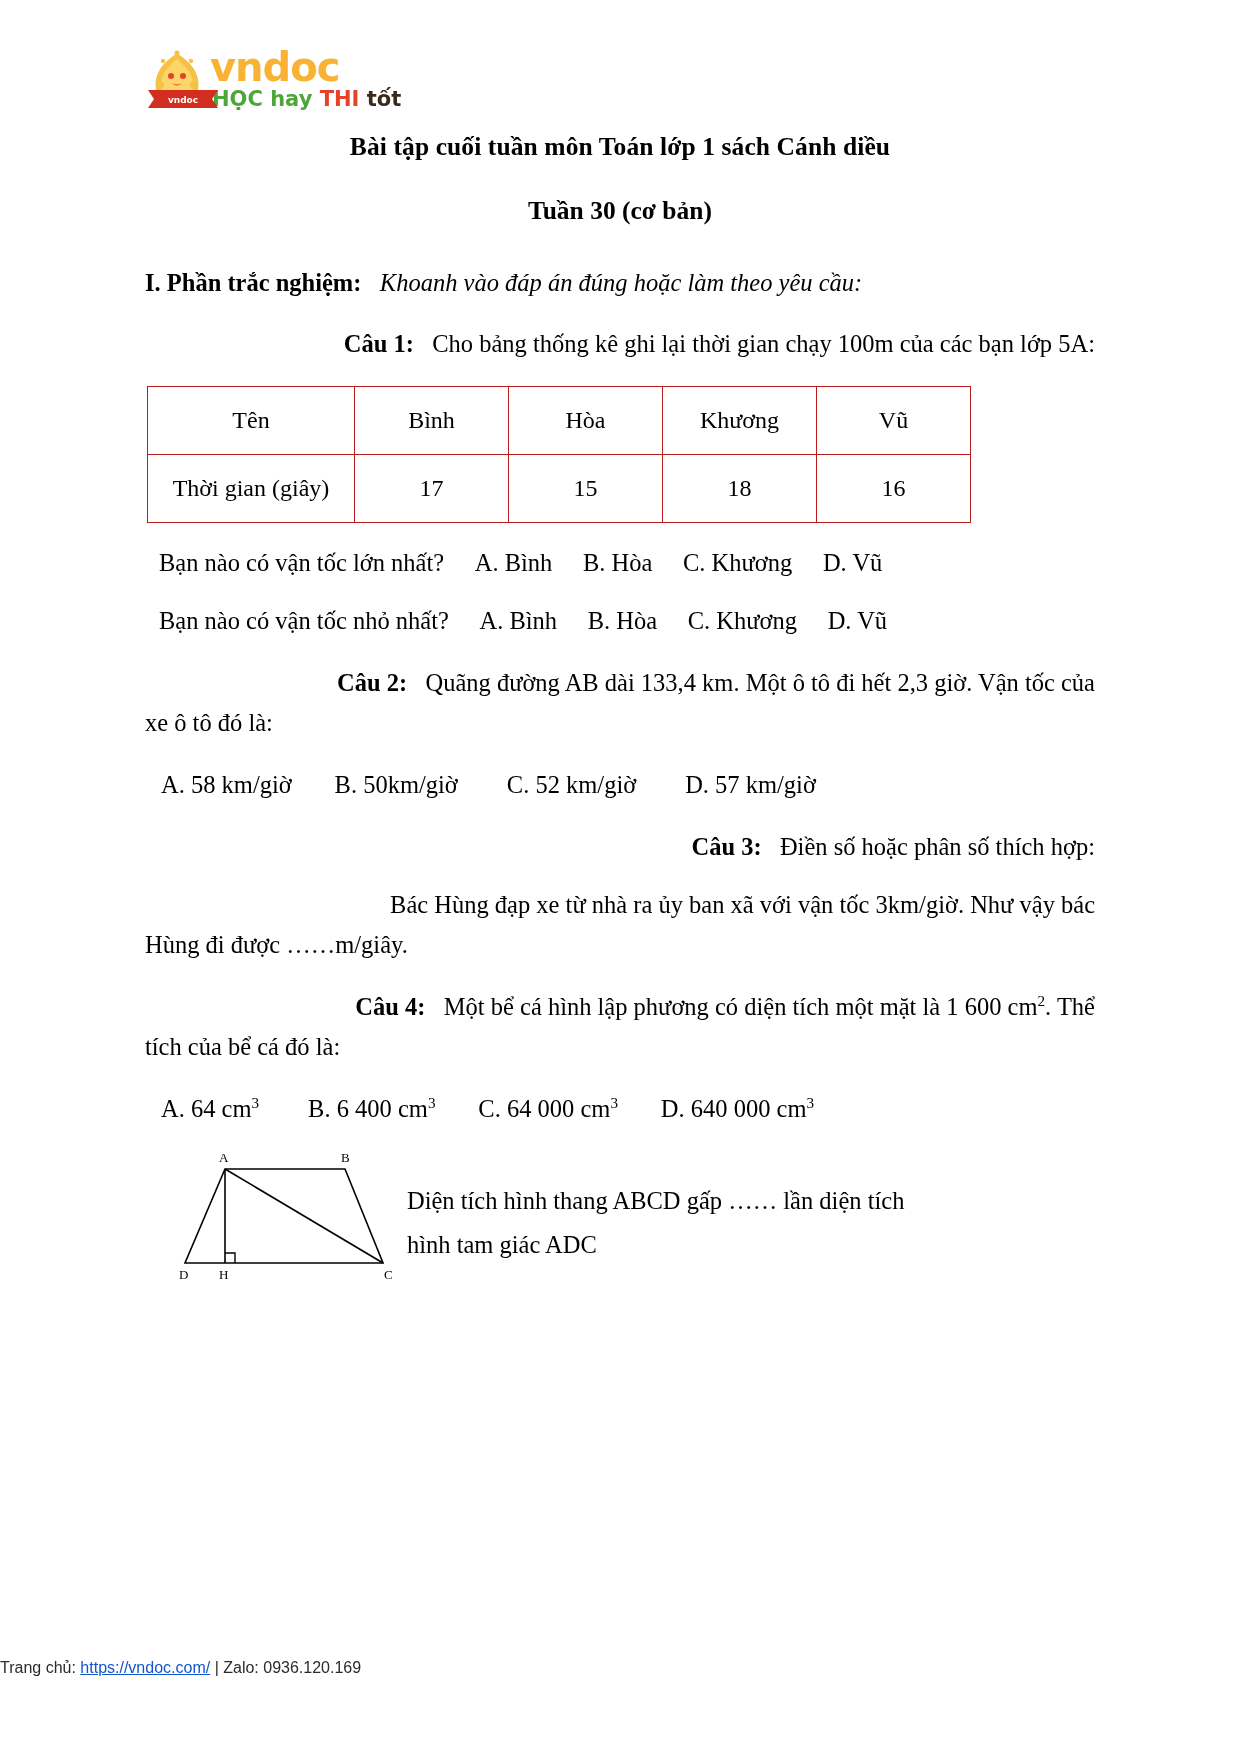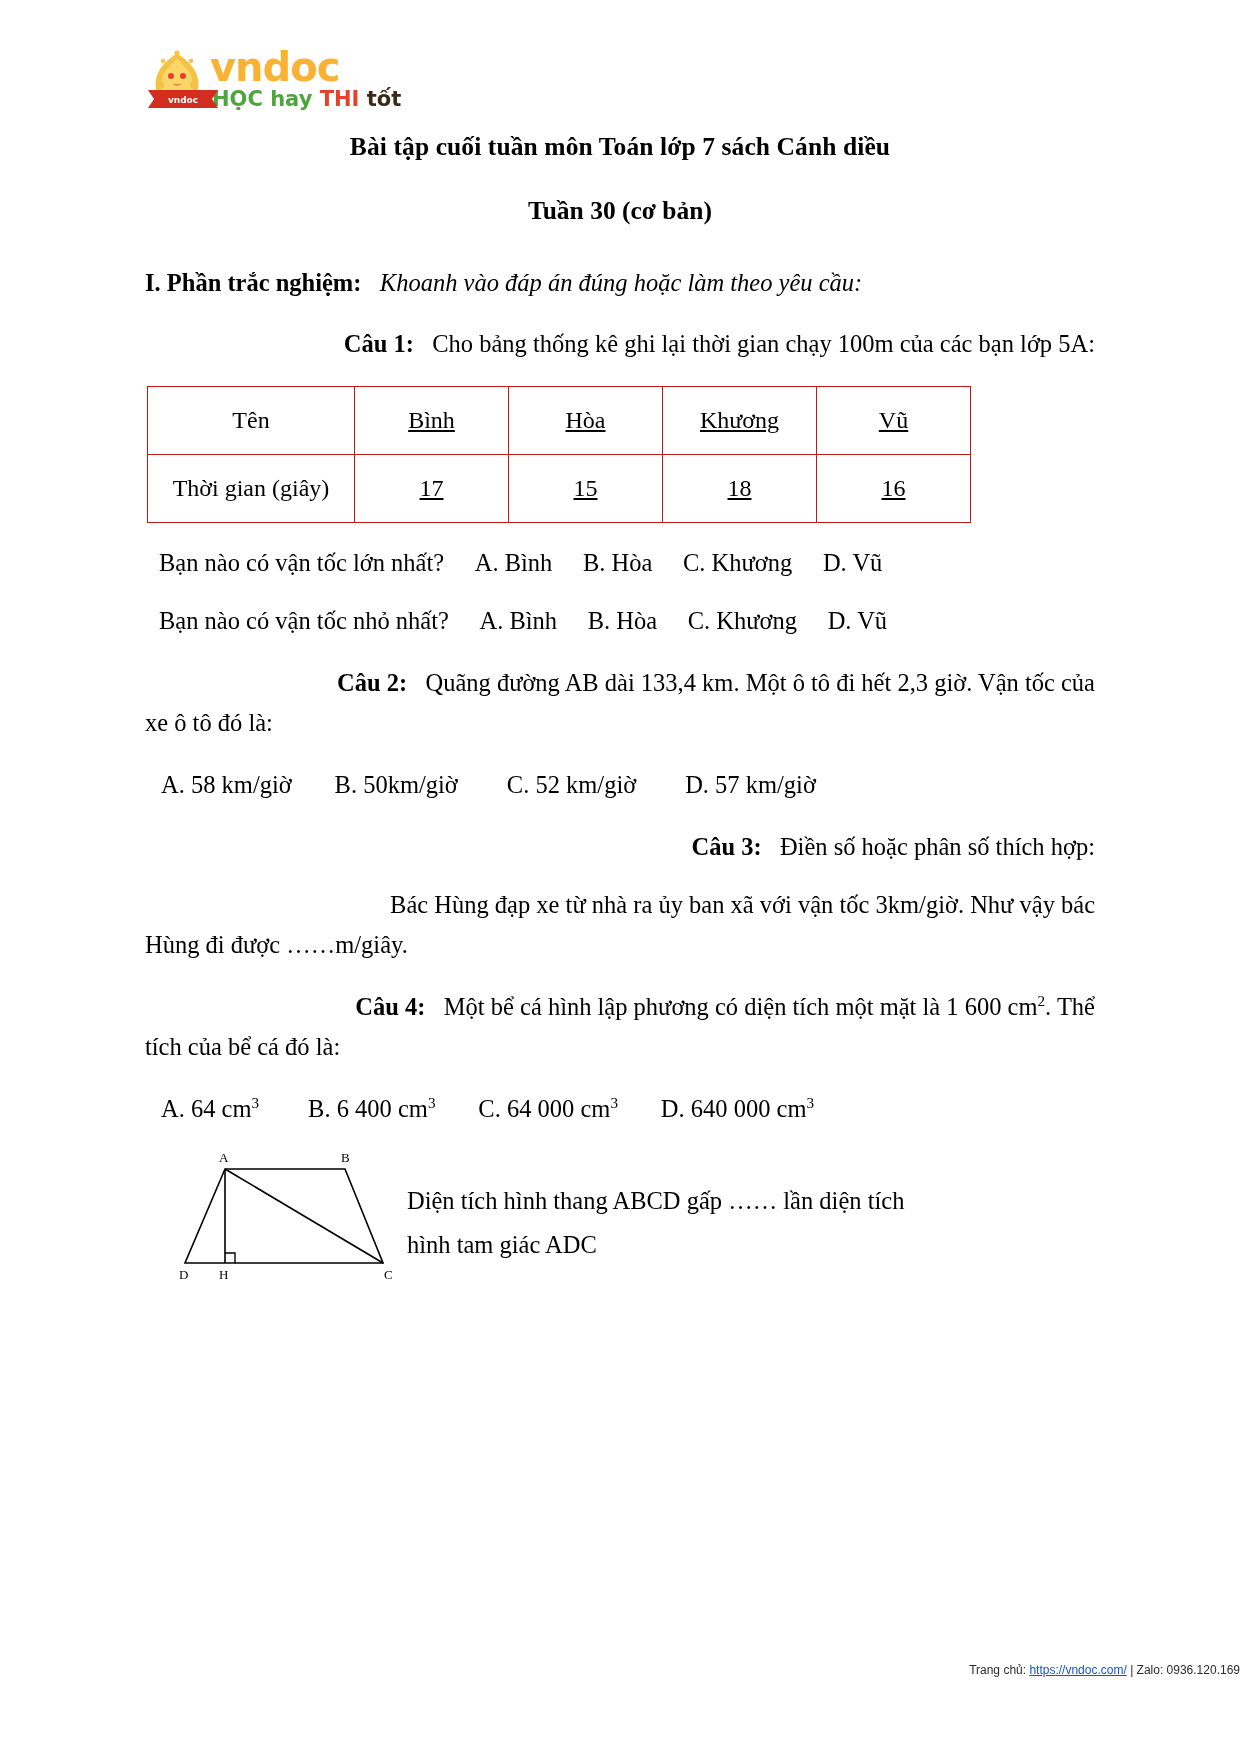--- a/index.html
+++ b/index.html
@@ -116,21 +116,21 @@
   }
   table.stats td {
     border: 1px solid #b91c1c;
     font-size: 24px;
     text-align: center;
     vertical-align: middle;
     padding: 0;
   }
   table.stats tr { height: 68px; }
   table.stats td.name-col { width: 206px; }
-  table.stats td.data-col { width: 153px; text-decoration: underline; }
+  table.stats td.data-col { width: 153px; }
 
   
   .ans-row {
     margin: 0;
     padding-top: 22px;
     padding-left: 14px;
     font-size: 24.5px;
     line-height: 36px;
     white-space: nowrap;
   }
@@ -172,23 +172,23 @@
     font-size: 24.5px;
     line-height: 44px;
   }
 
   
   .footer {
     position: absolute;
     left: 0;
     right: 0;
     bottom: 78px;
-    text-align: right;
+    text-align: left;
     font-family: "Liberation Sans", sans-serif;
-    font-size: 12px;
+    font-size: 16px;
     color: #2b2b2b;
   }
   .footer a {
     color: #1155cc;
     text-decoration: underline;
   }
 </style>
 </head>
 <body>
 
@@ -212,21 +212,21 @@
     <div class="logo-word">vndoc</div>
     <div class="logo-tag">
       <span class="tag-green">HỌC hay</span><span>&nbsp;</span><span class="tag-red">THI</span><span>&nbsp;</span><span class="tag-dark">tốt</span>
     </div>
     <svg style="position:absolute;left:-2px;top:38px;" width="74" height="26" viewBox="0 0 74 26">
       <path d="M2 4 L72 4 L66 13 L72 22 L2 22 L8 13 Z" fill="#D32D1F"></path>
       <text x="37" y="17" font-family="DejaVu Sans, sans-serif" font-size="9" font-weight="bold" fill="#FFFFFF" text-anchor="middle">vndoc</text>
     </svg>
   </div>
 
-  <h1 class="doc-title">Bài tập cuối tuần môn Toán lớp 7 sách Cánh diều</h1>
+  <h1 class="doc-title">Bài tập cuối tuần môn Toán lớp 1 sách Cánh diều</h1>
   <h2 class="doc-subtitle">Tuần 30 (cơ bản)</h2>
 
   <p class="section-head">
     <b>I. Phần trắc nghiệm:</b>
     <span>&nbsp;</span>
     <i>Khoanh vào đáp án đúng hoặc làm theo yêu cầu:</i>
   </p>
 
   <p class="q-line">
     <b>Câu 1:</b>

